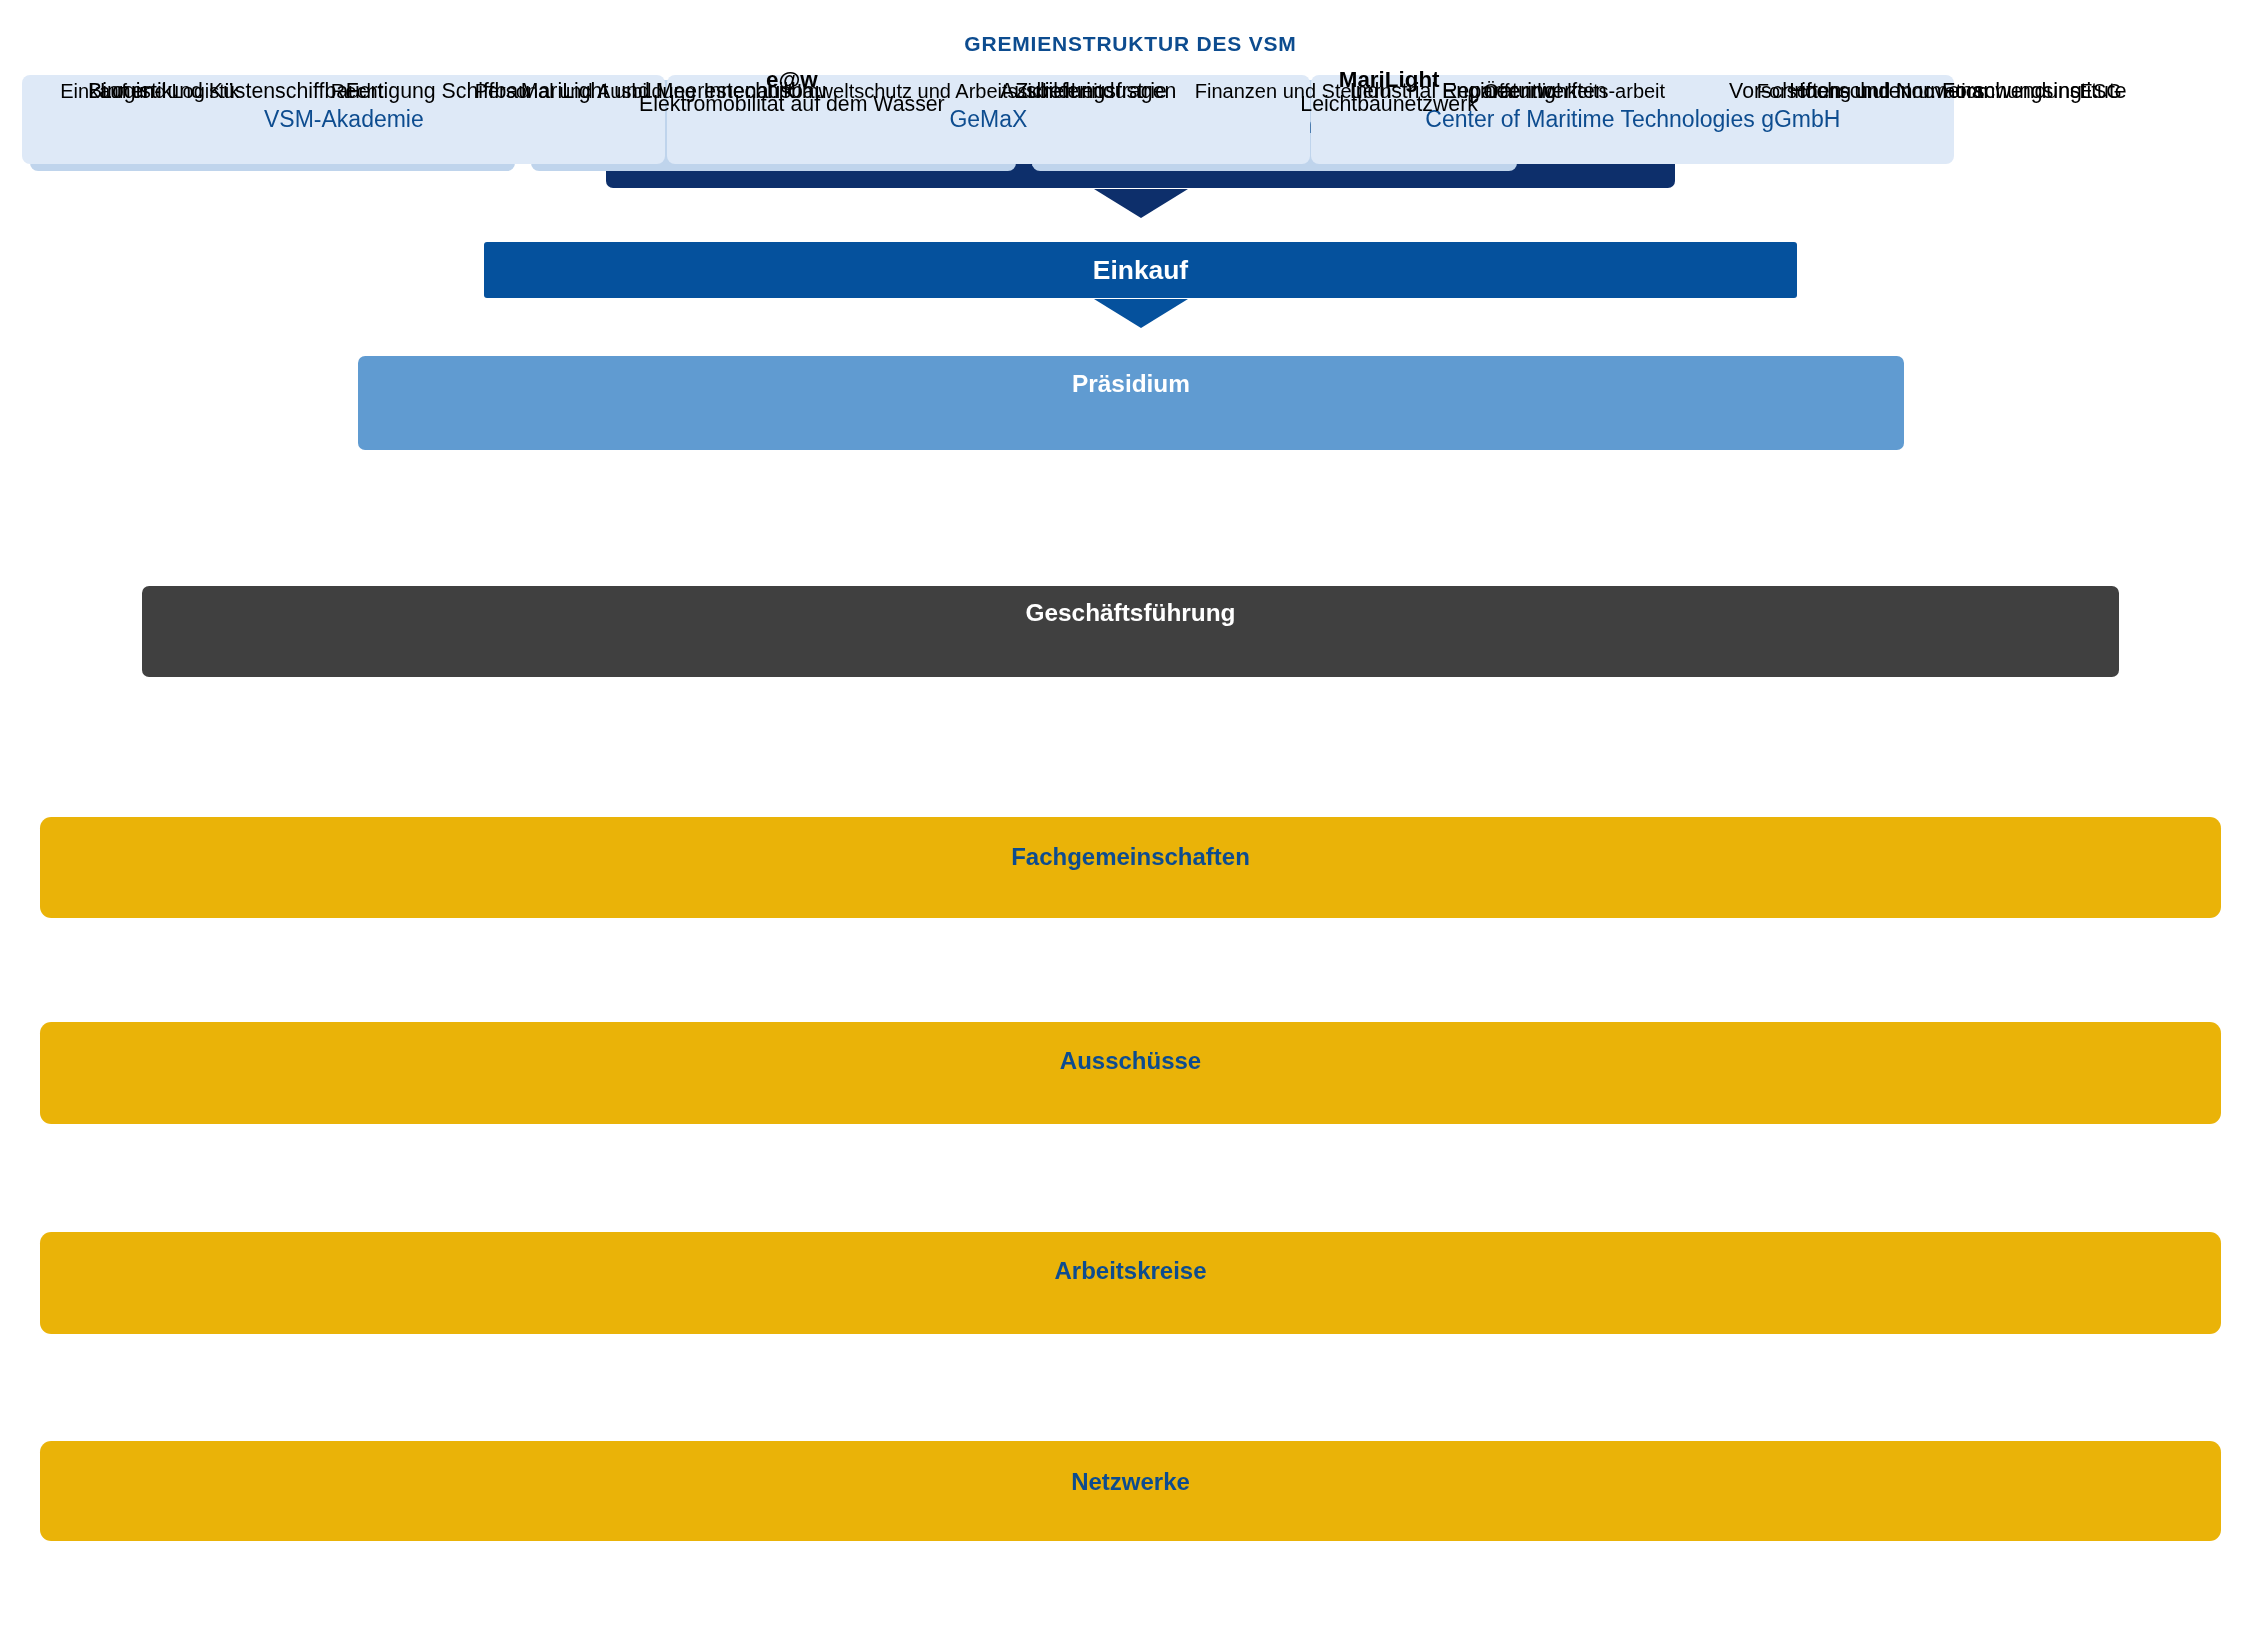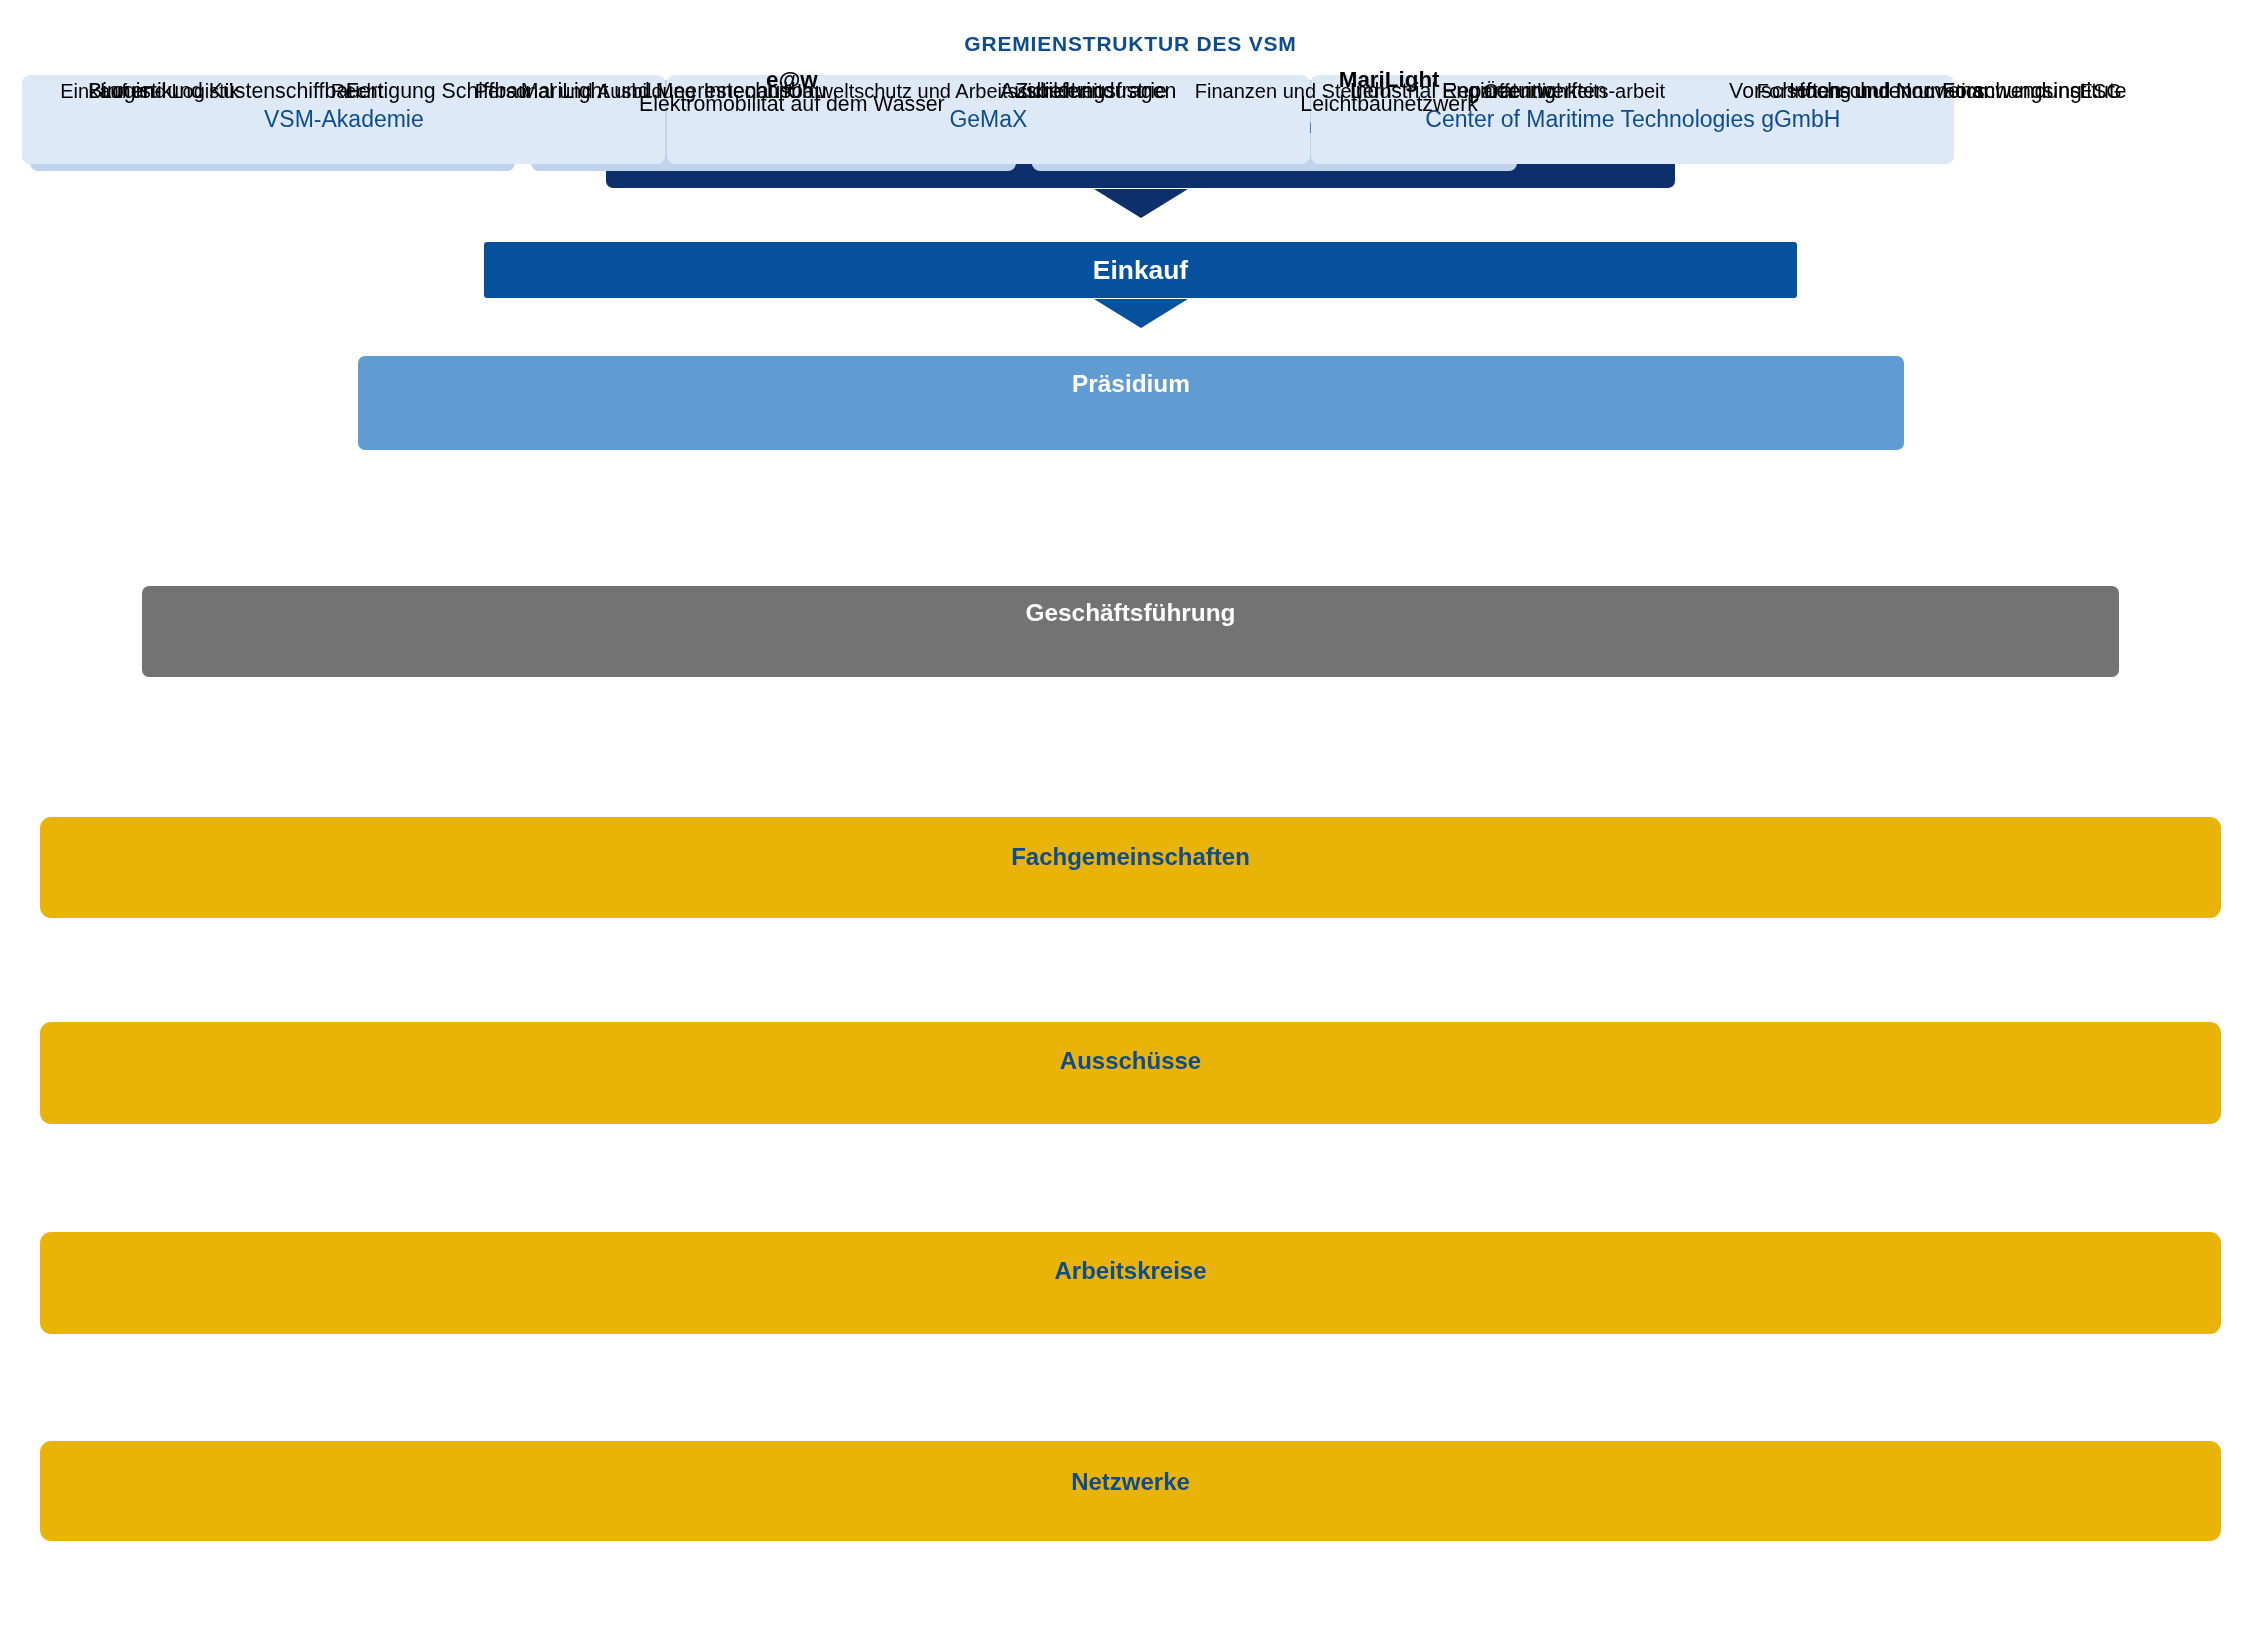--- a/index.html
+++ b/index.html
@@ -128,21 +128,21 @@
     color: #0D4C8F;
     font-size: 23px;
   }
 
   
   #section-geschaeftsfuehrung {
     left: 142px;
     top: 586px;
     width: 1977px;
     height: 91px;
-    background: #737373;
+    background: #404040;
     border-radius: 7.1px;
   }
   #section-geschaeftsfuehrung .section-title {
     top: 12.7px;
     font-size: 24.4px;
     color: #ffffff;
   }
   .gf-children {
     position: absolute;
     left: 22.4px;

